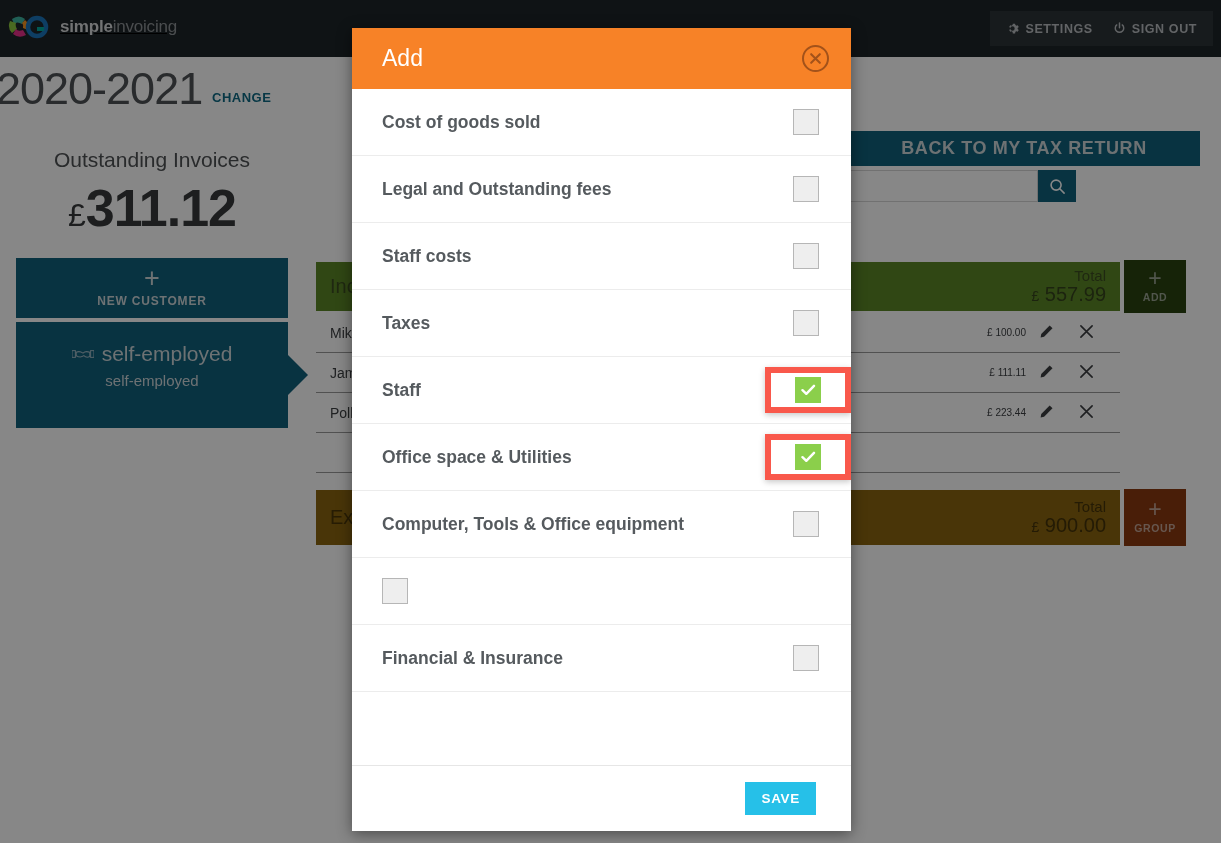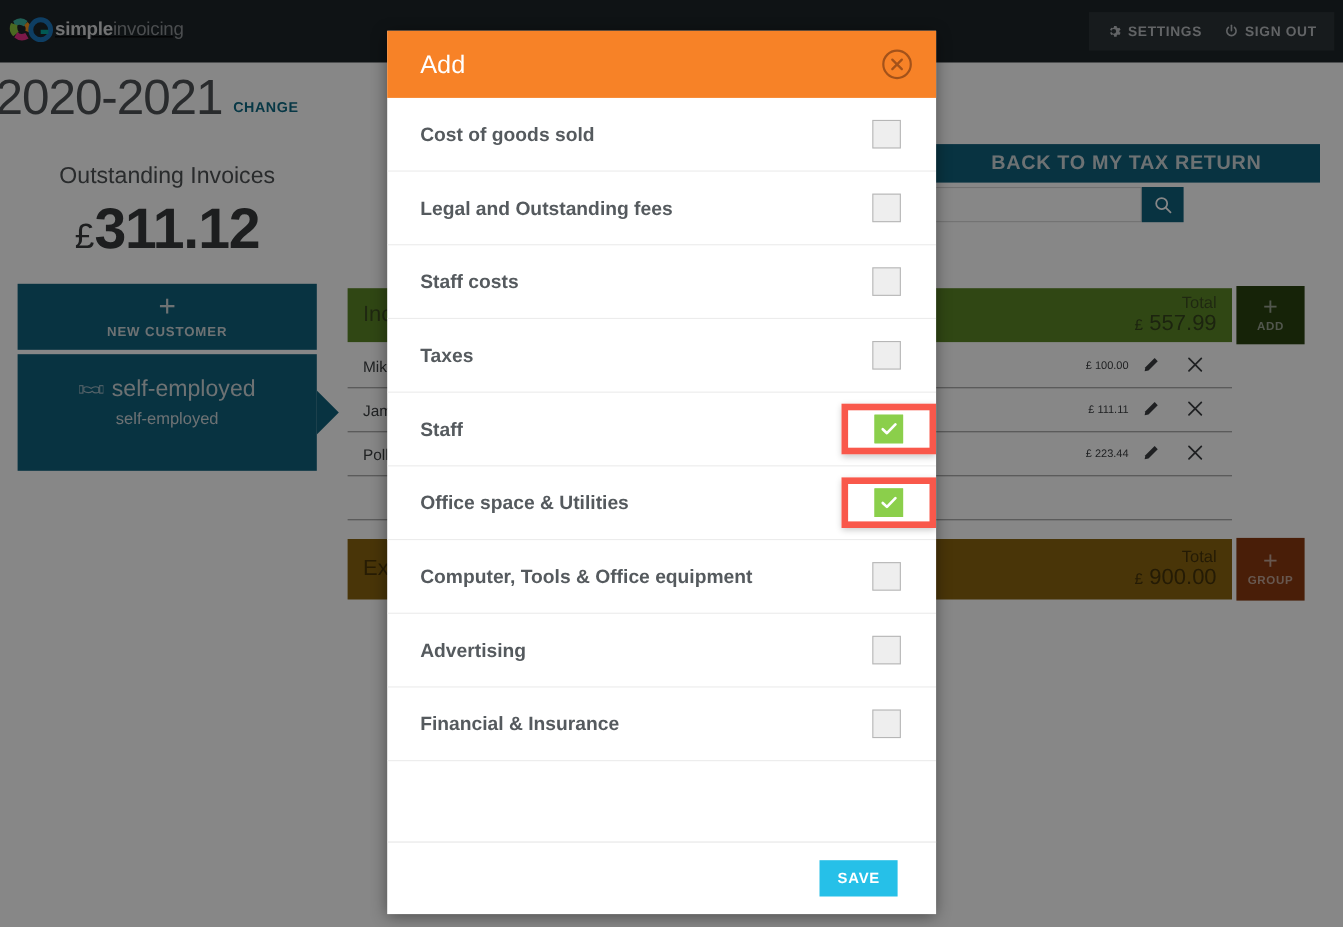--- a/index.html
+++ b/index.html
@@ -13,21 +13,21 @@
 
   
   .page { position: absolute; inset: 0; background: #ffffff; }
 
   .topbar {
     position: absolute; left: 0; top: 0; width: 1221px; height: 57px;
     background: #1e2428;
   }
   .logo-wrap {
     position: absolute; left: 8px; top: 14px;
-    display: flex; align-items: center; gap: 0; text-decoration: underline;
+    display: flex; align-items: center; gap: 10px; text-decoration: underline;
   }
   .logo-mark { width: 42px; height: 26px; display: block; }
   .logo-text { font-size: 17px; color: #a9adb0; letter-spacing: -.2px; }
   .logo-text b { color: #d8dadb; font-weight: bold; }
   .logo-text i { font-style: normal; color: #8d9295; }
 
   .topnav {
     position: absolute; right: 8px; top: 11px;
     background: #2c3337; height: 35px;
     display: flex; align-items: center; gap: 20px;
@@ -391,21 +391,20 @@
                 <path d="M1.5 6.2 L5.3 9.8 L13 1.8" fill="none" stroke="#ffffff" stroke-width="2.4" stroke-linecap="round" stroke-linejoin="round"></path>
               </svg>
             </div>
           </div>
         </div>
         <div class="mrow">
           <div class="mlabel">Computer, Tools &amp; Office equipment</div>
           <div class="cbox"></div>
         </div>
         <div class="mrow">
-          <div class="mlabel">Advertising</div>
           <div class="cbox"></div>
         </div>
         <div class="mrow">
           <div class="mlabel">Financial &amp; Insurance</div>
           <div class="cbox"></div>
         </div>
       </div>
     <div class="modal-foot">
       <div class="savebtn">SAVE</div>
     </div>

